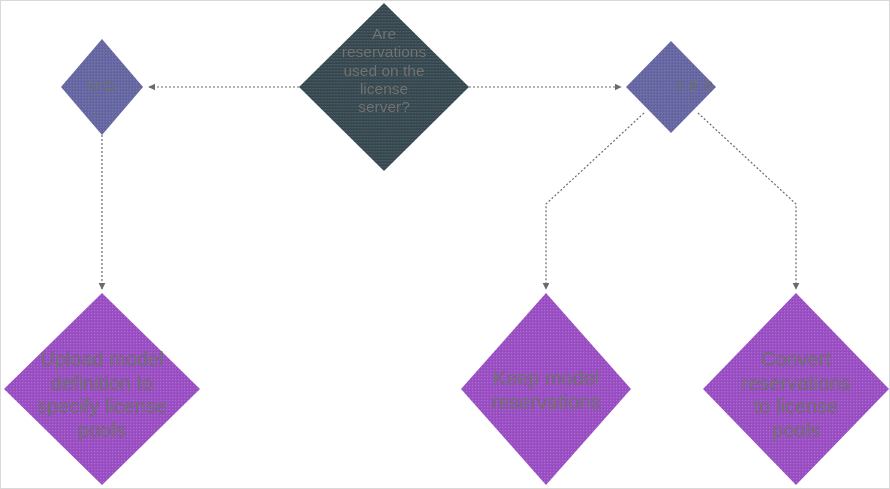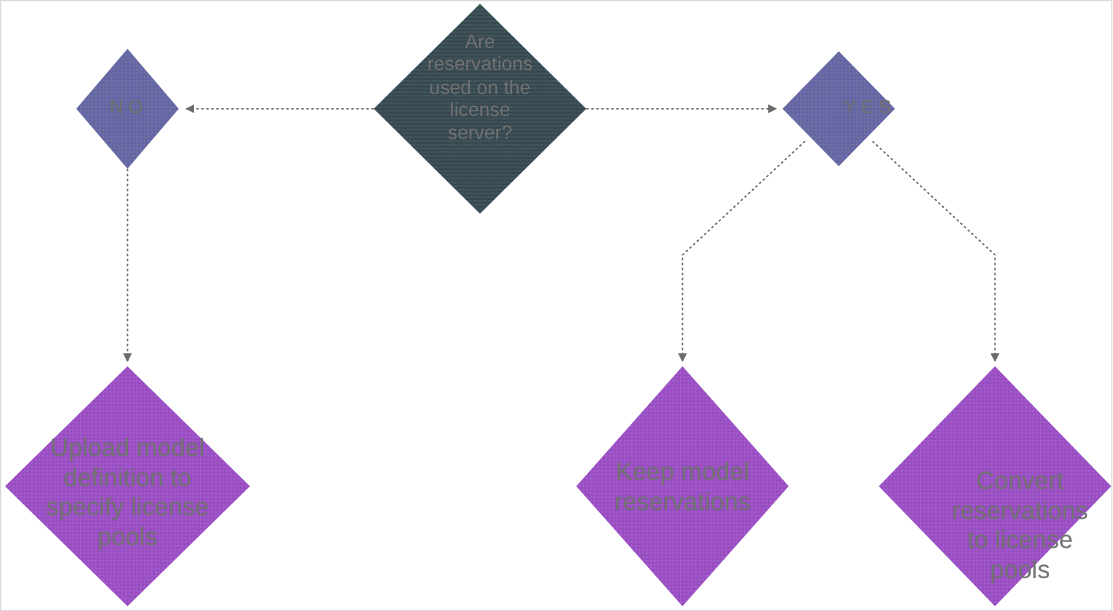--- a/index.html
+++ b/index.html
@@ -115,18 +115,18 @@
   <div class="node-label label-branch" style="left:651px; top:76px; width:88px;">YES</div>
 
   <div class="node-label label-action" style="left:21px; top:347px; width:160px;">Upload model
 definition to
 specify license
 pools</div>
 
   <div class="node-label label-action" style="left:473px; top:366px; width:144px;">Keep model
 reservations</div>
 
-  <div class="node-label label-action" style="left:743px; top:347px; width:144px;margin-top:26px;">Convert
+  <div class="node-label label-action" style="left:723px; top:347px; width:144px;">Convert
 reservations
 to license
 pools</div>
 
 </div>
 
 </body></html>

